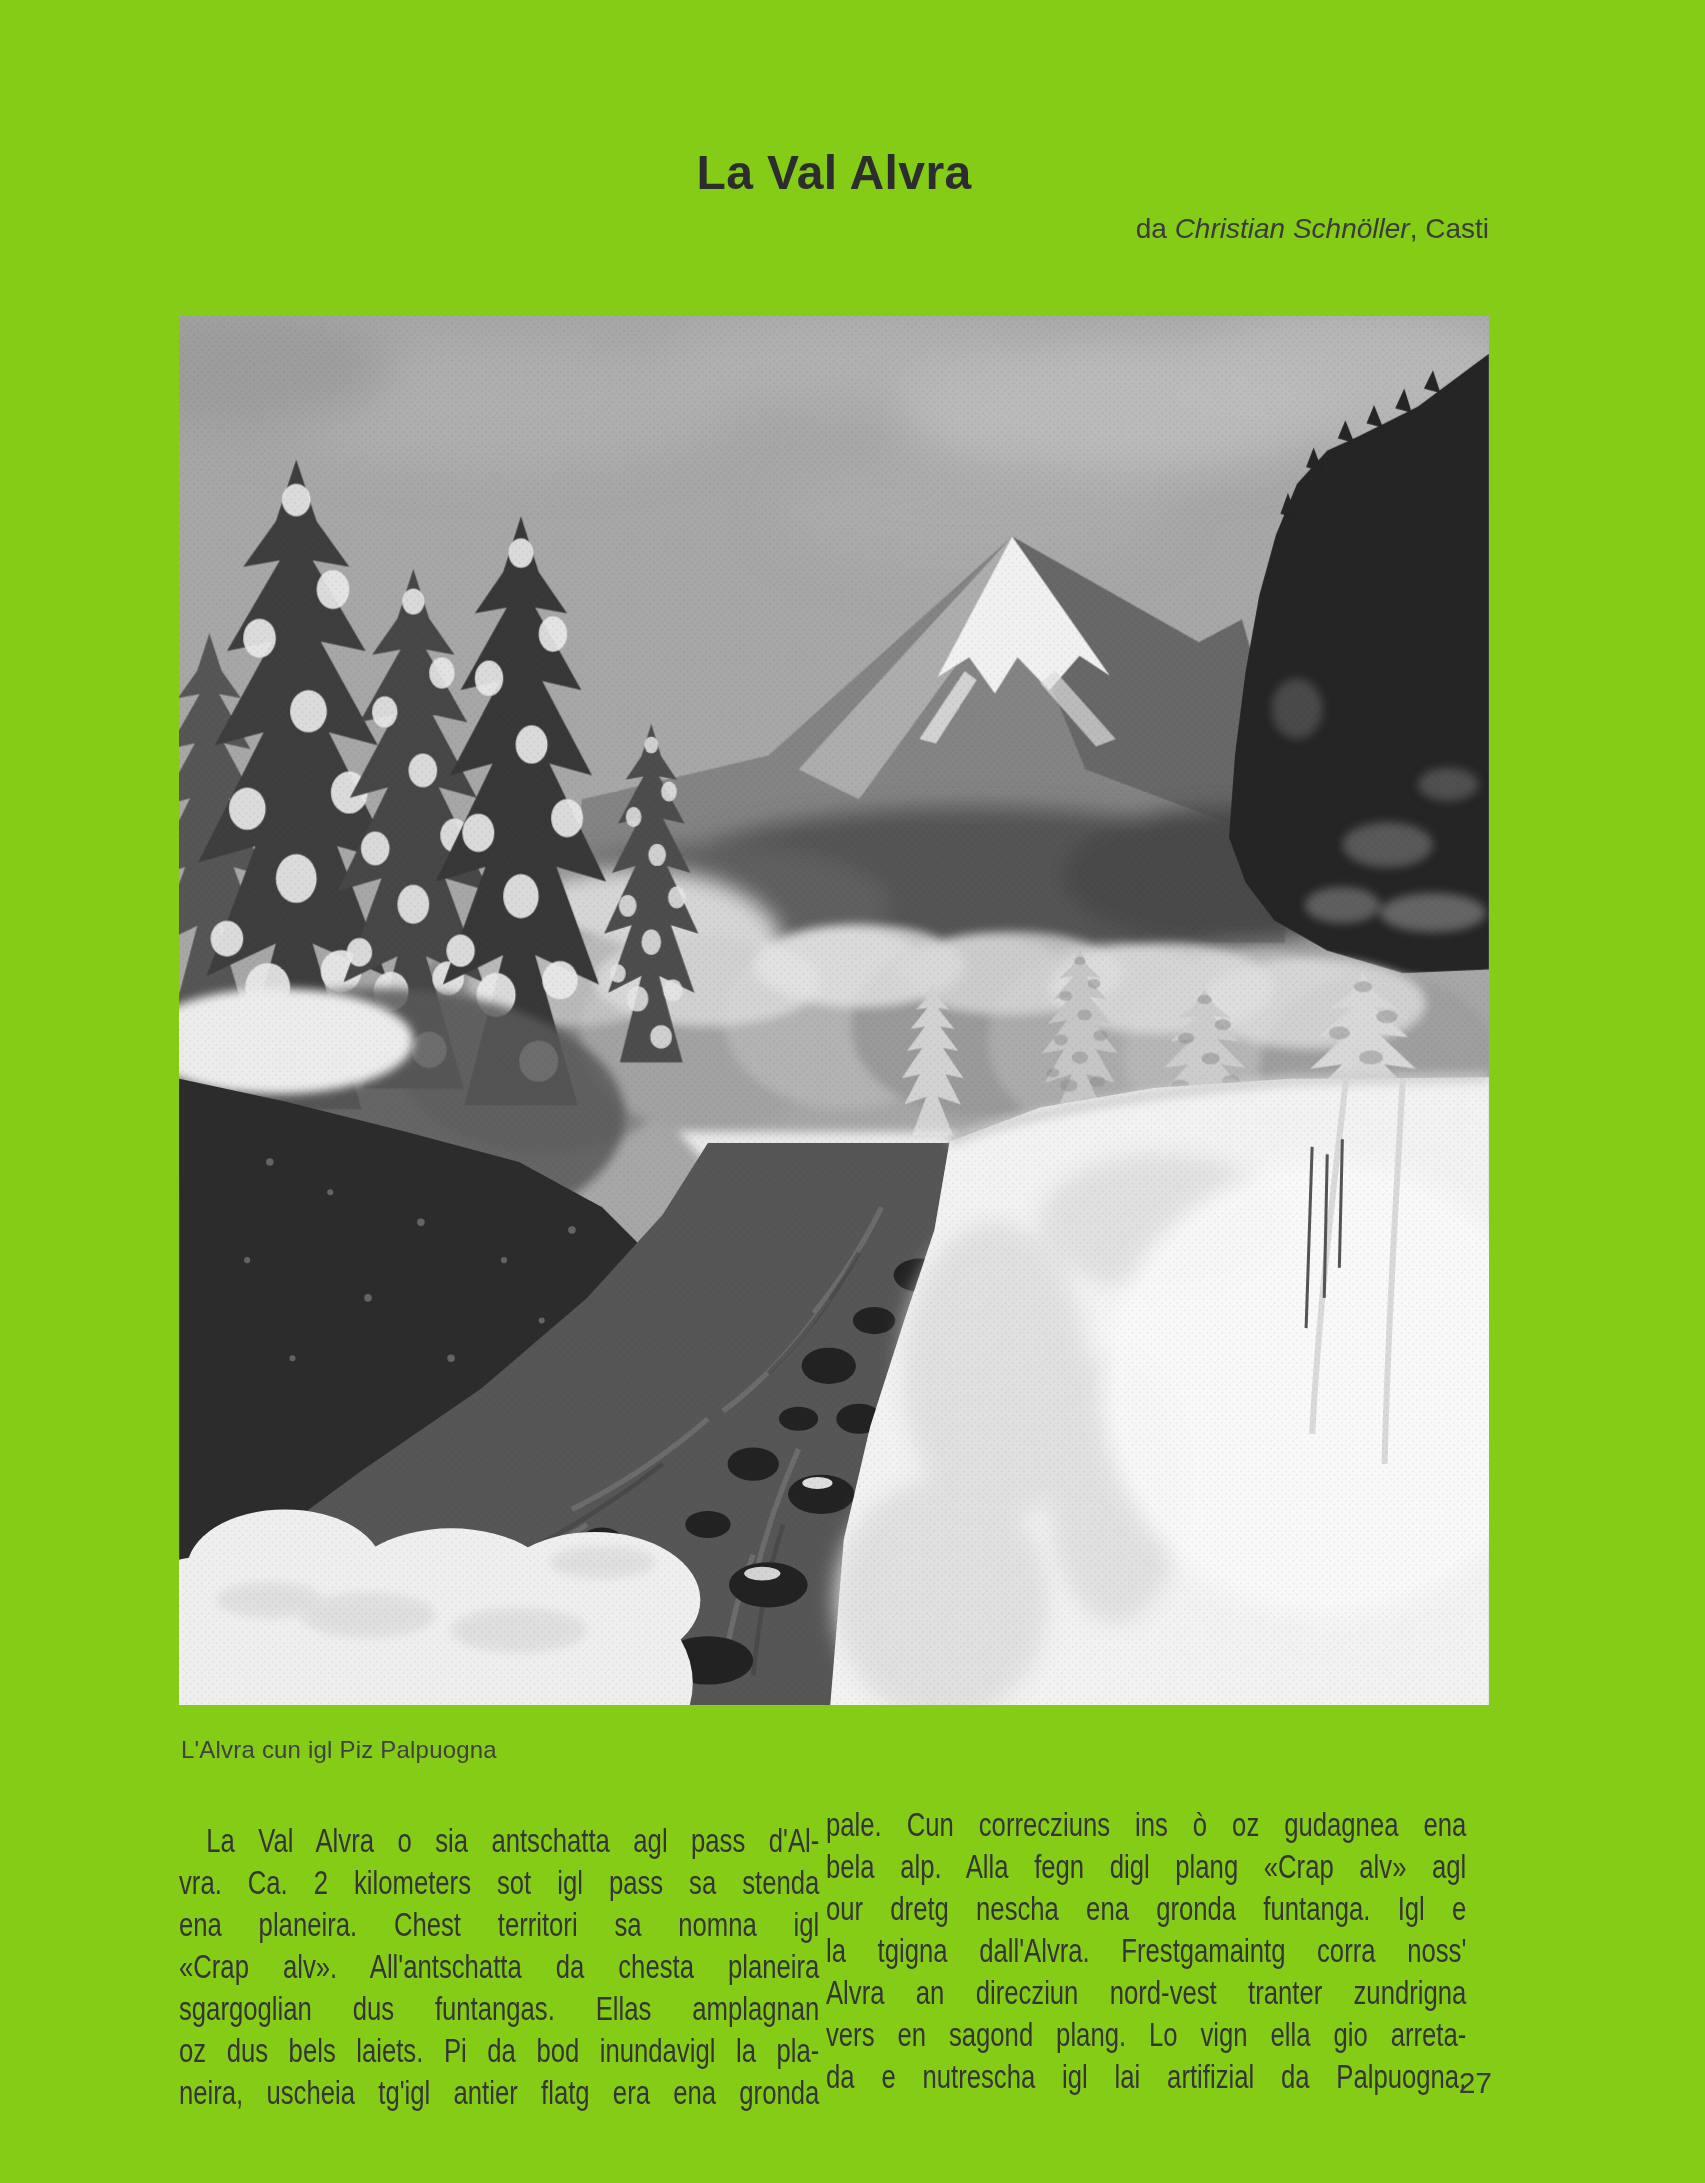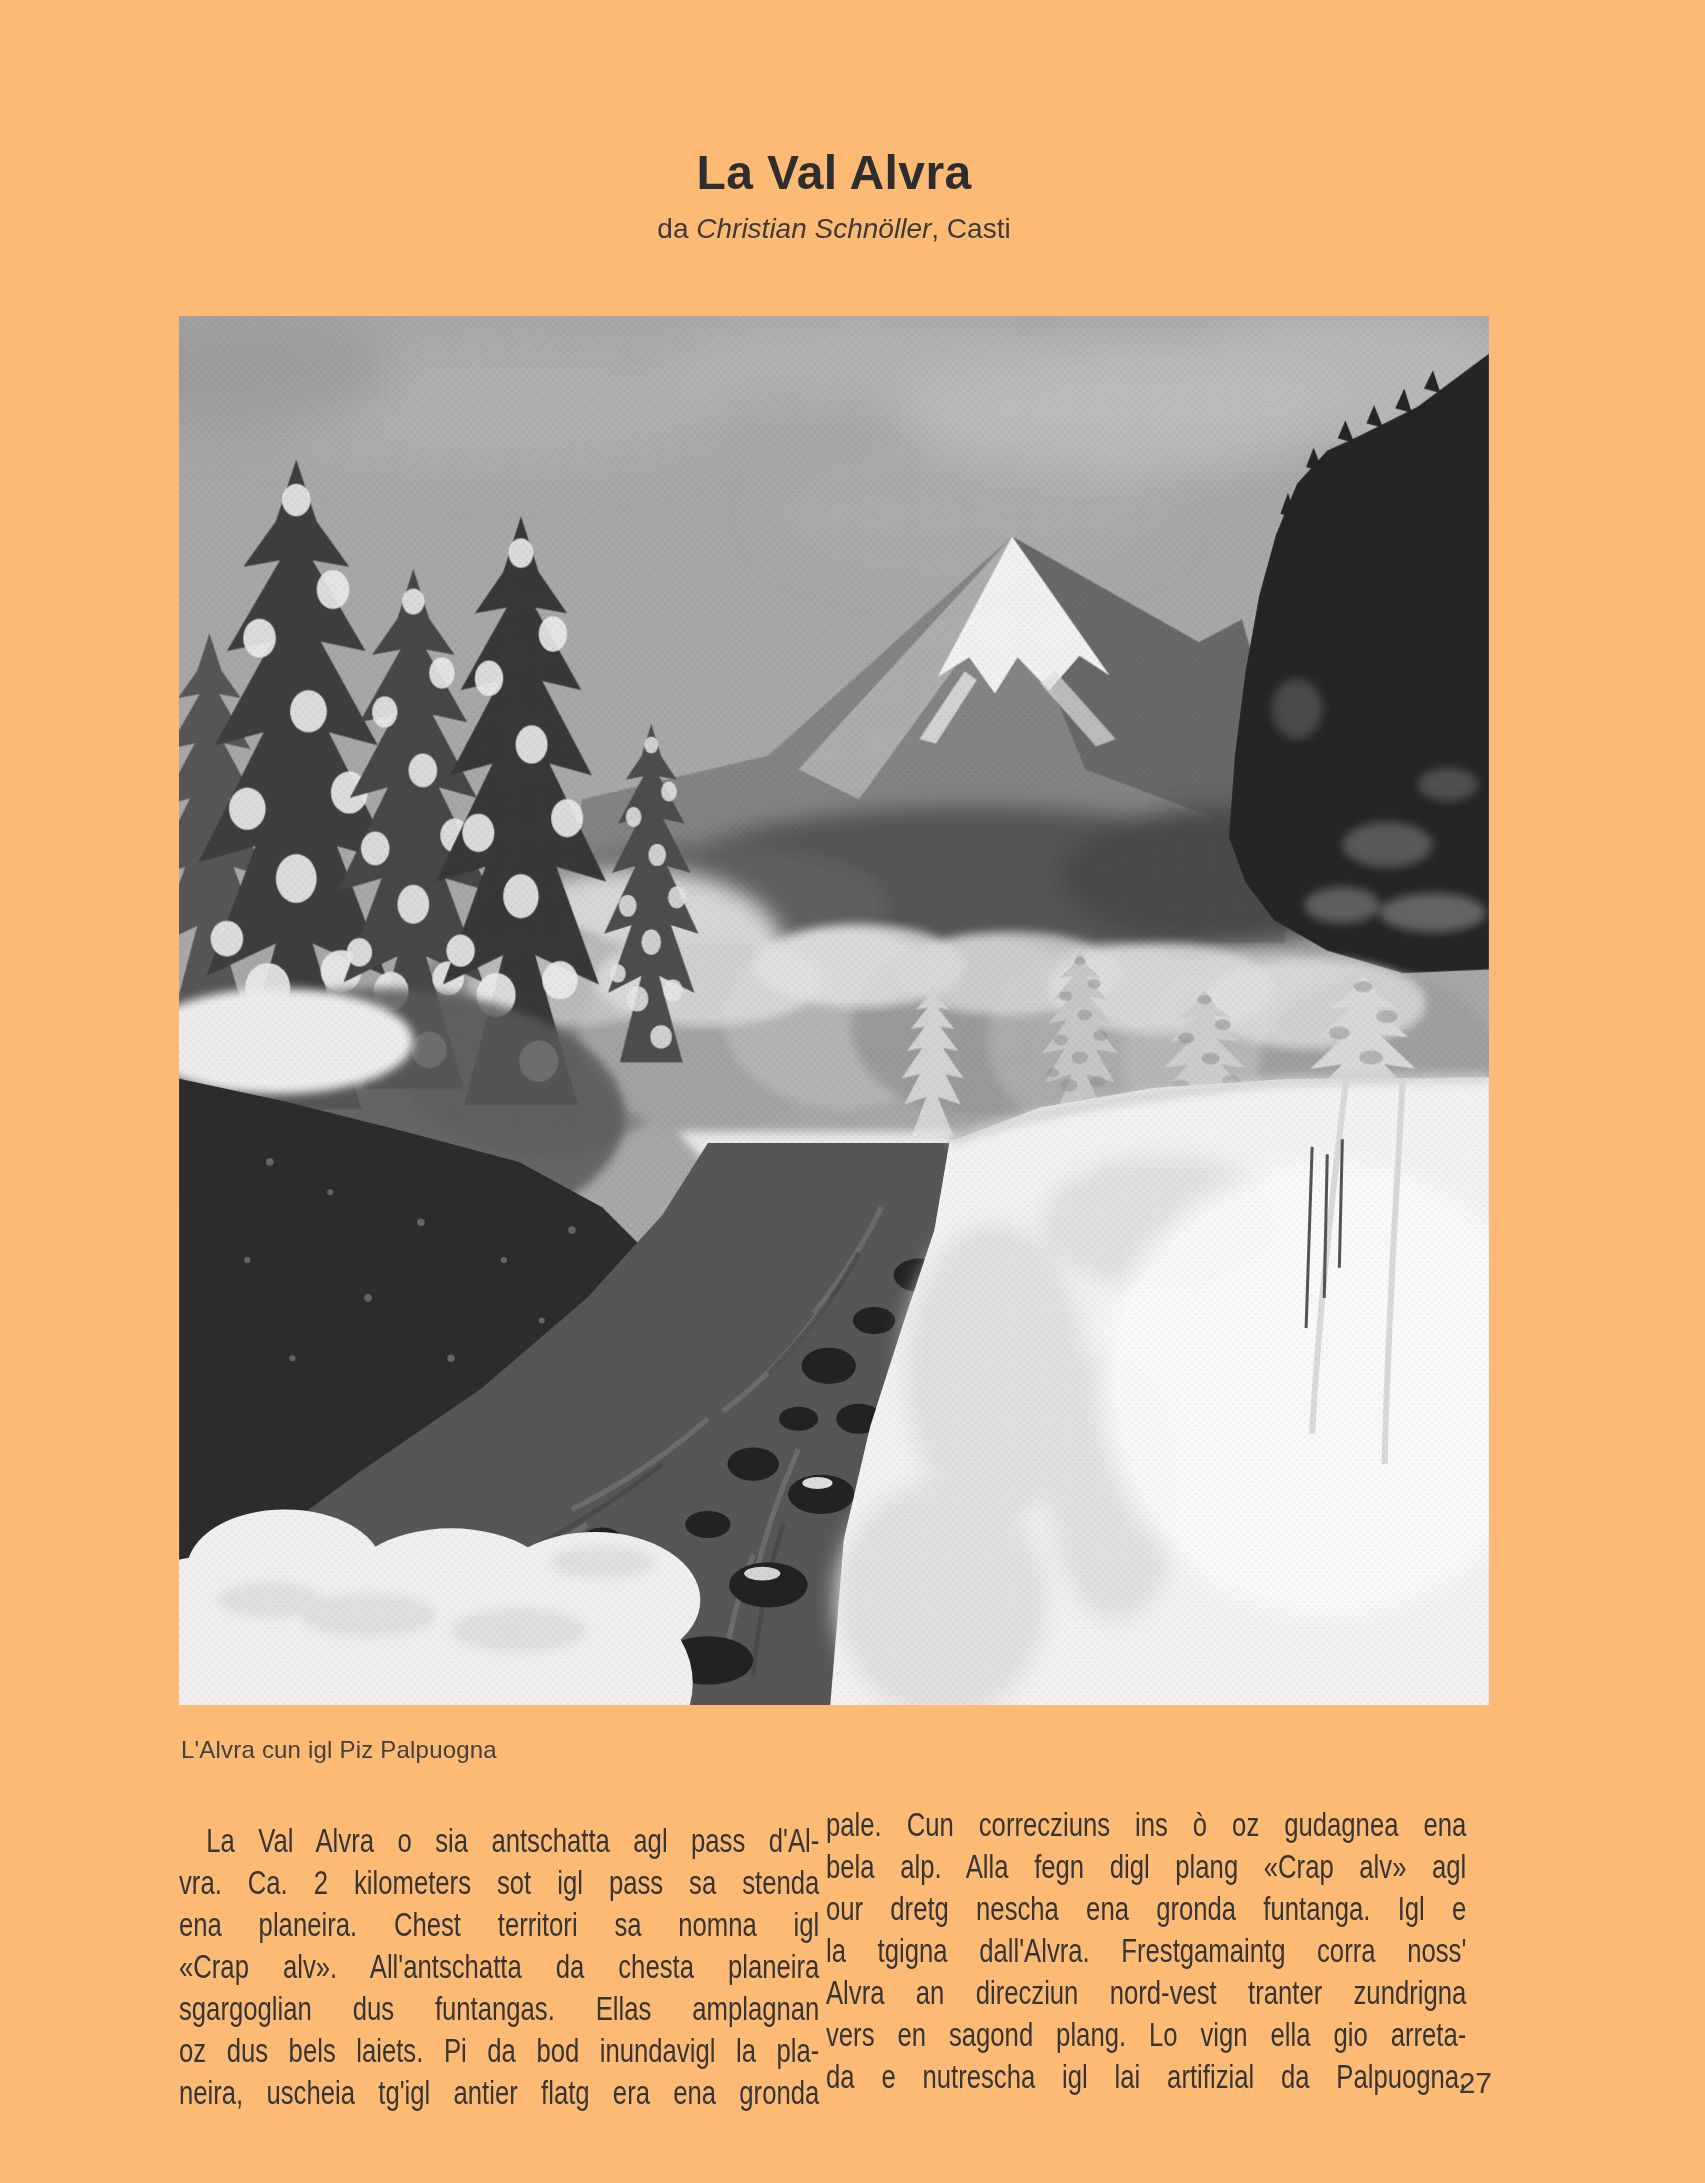--- a/index.html
+++ b/index.html
@@ -1,31 +1,31 @@
 <!DOCTYPE html>
 <html style="font-size:12px"><head>
 <meta charset="utf-8">
 <style>
   html,body{margin:0;padding:0;background:#e8e8e6;}
   .page{
     position:relative;
     width:1706px;height:2183px;
-    background:#fdba74;
+    background:#84cc16;
     font-family:"Liberation Sans", sans-serif;
     overflow:hidden;
     margin:0 auto;
   }
   .title{
     position:absolute;left:179px;top:147px;width:1310px;margin:0;
     text-align:center;font-size:48px;line-height:51px;font-weight:bold;
     color:#2d2d2d;letter-spacing:0.4px;
   }
   .byline{
     position:absolute;left:179px;top:213px;width:1310px;margin:0;
-    text-align:center;font-size:28px;line-height:32px;color:#3b3b3b;
+    text-align:right;font-size:28px;line-height:32px;color:#3b3b3b;
   }
   .byline em{font-style:italic;}
   .photo{
     position:absolute;left:179px;top:316px;width:1310px;height:1389px;
     margin:0;overflow:hidden;background:#a7a7a7;
   }
   .photo svg{display:block;width:1310px;height:1389px;}
   .caption{
     position:absolute;left:181px;top:1735px;
     font-size:24px;line-height:29px;color:#414141;letter-spacing:0.2px;

